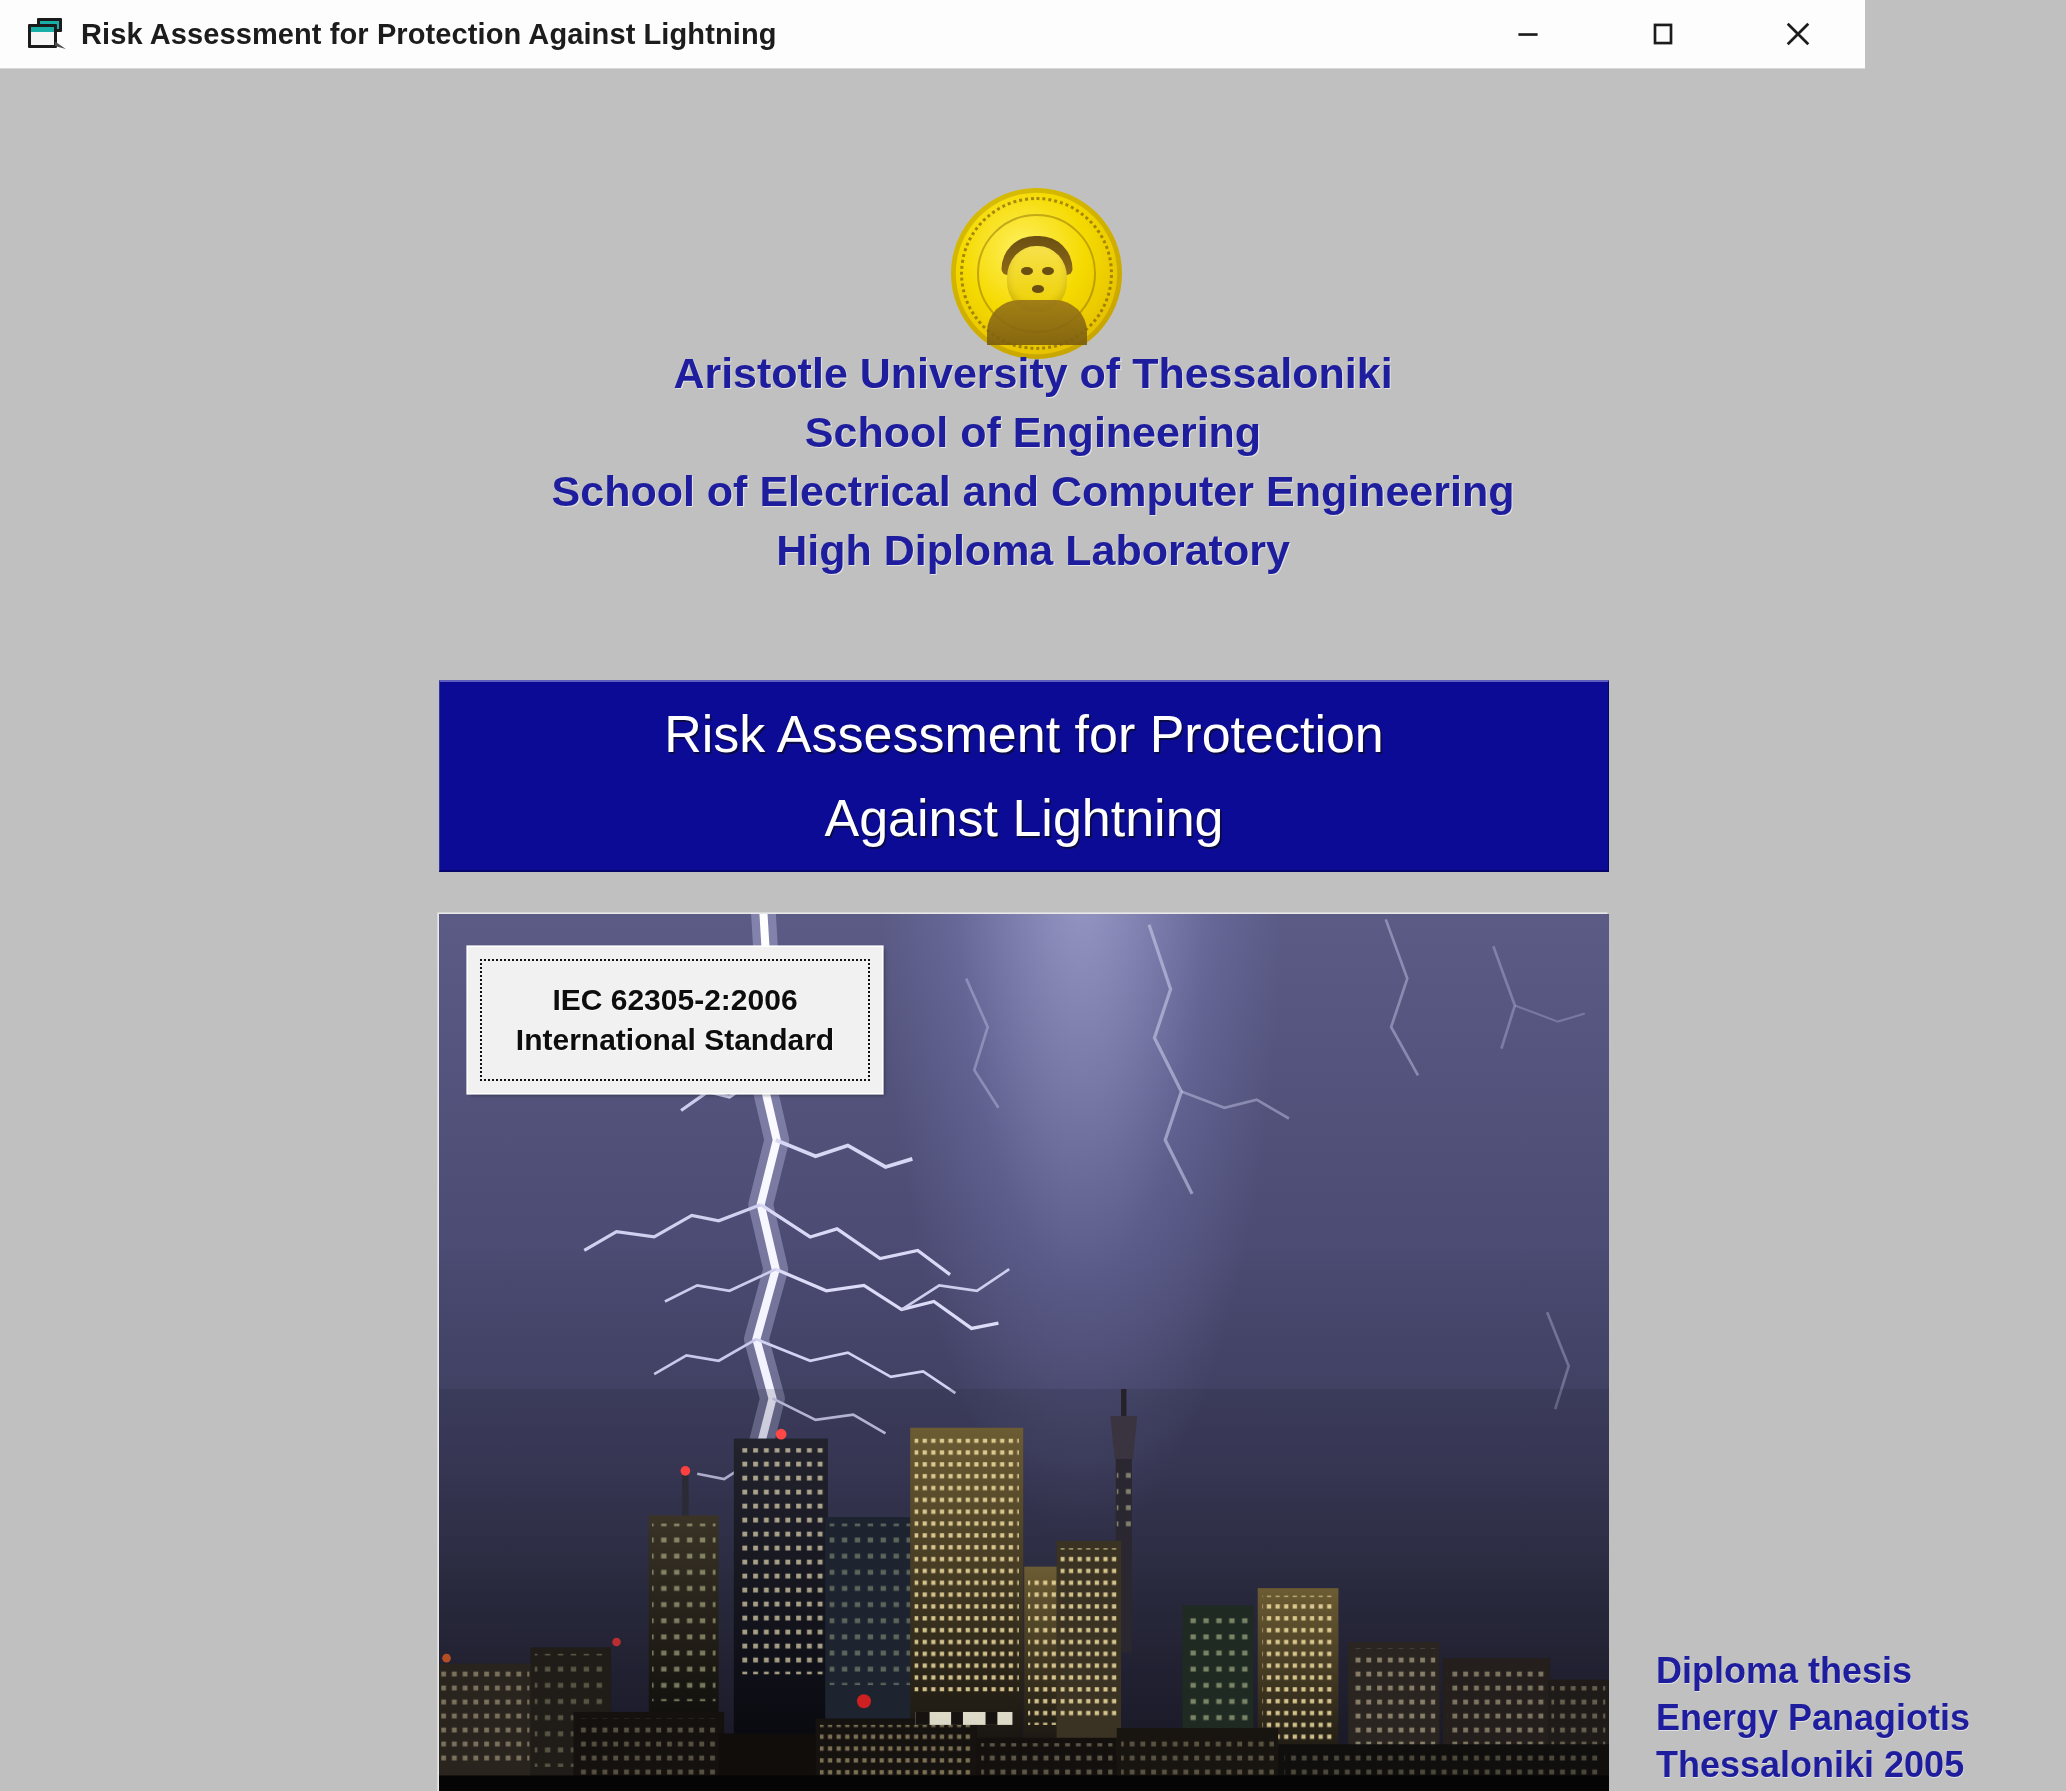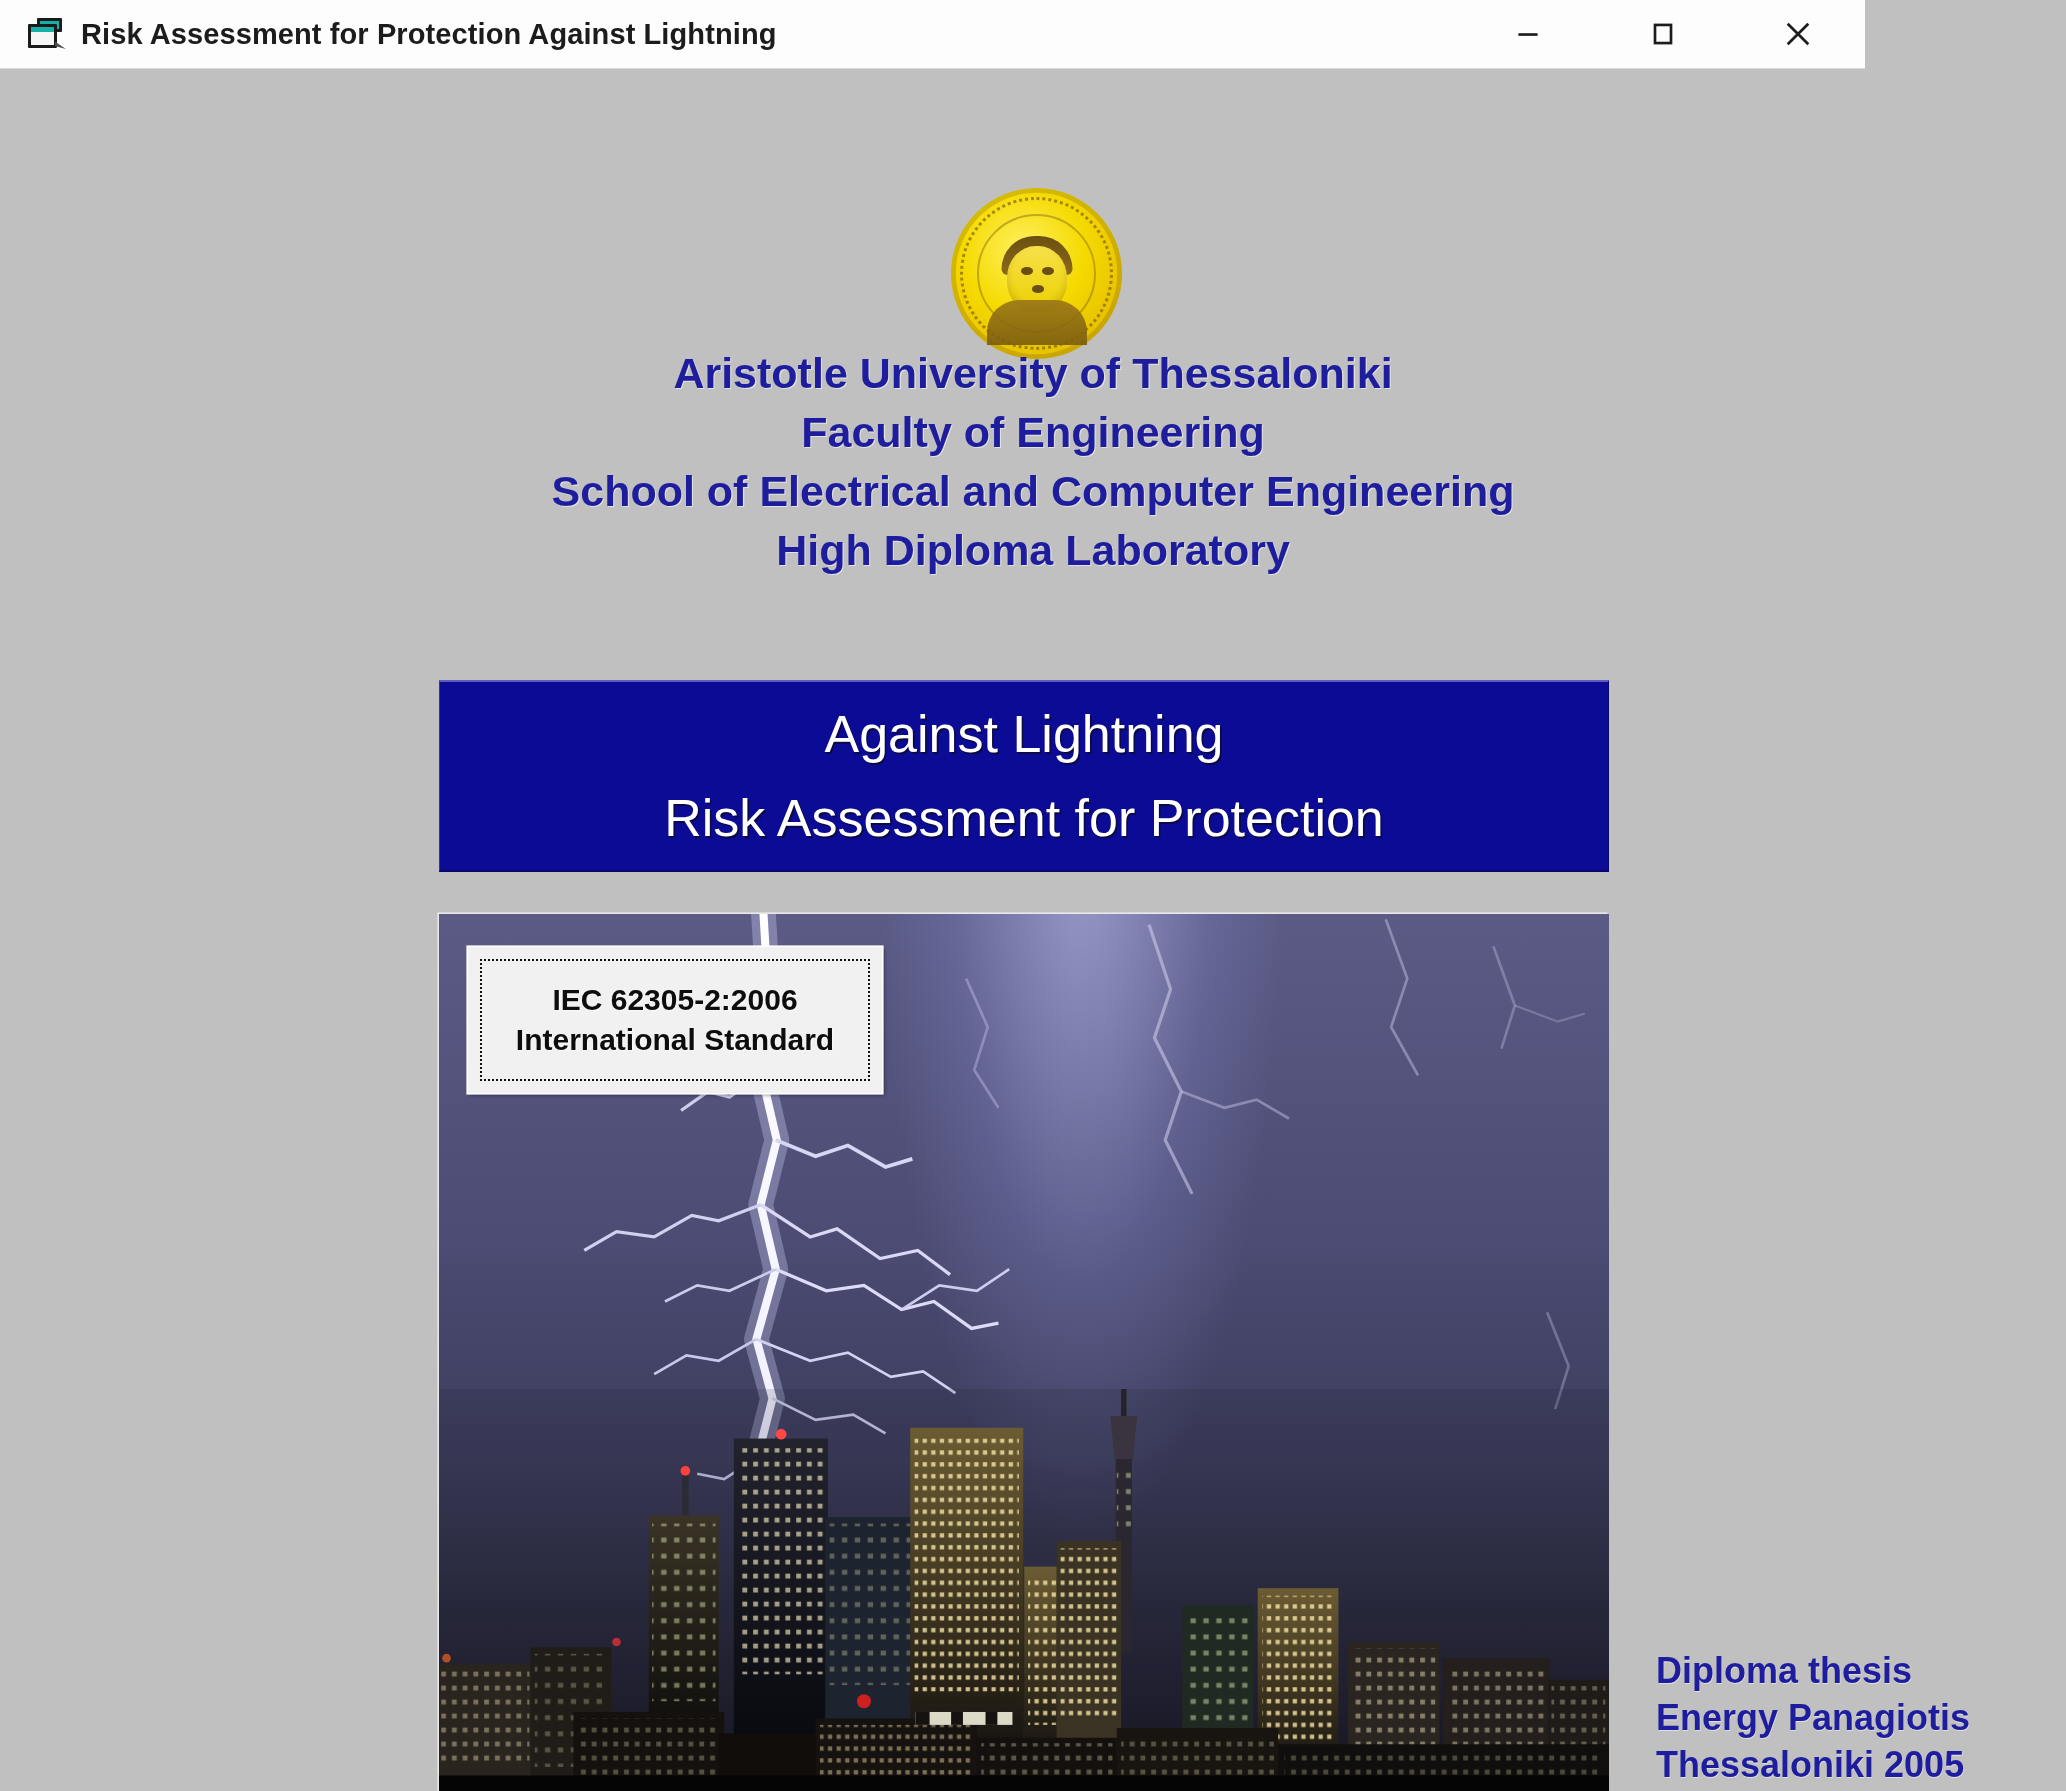--- a/index.html
+++ b/index.html
@@ -272,28 +272,28 @@
     <div class="hair"></div>
     <div class="face"></div>
     <div class="eye l"></div>
     <div class="eye r"></div>
     <div class="mouth"></div>
     <div class="body"></div>
   </div>
 
   <div class="headings">
     <div class="line">Aristotle University of Thessaloniki</div>
-    <div class="line">Faculty of Engineering</div>
+    <div class="line">School of Engineering</div>
     <div class="line">School of Electrical and Computer Engineering</div>
     <div class="line">High Diploma Laboratory</div>
   </div>
 
   <div class="banner">
+    <div class="bline">Risk Assessment for Protection</div>
     <div class="bline">Against Lightning</div>
-    <div class="bline">Risk Assessment for Protection</div>
   </div>
 
   <div class="photo">
 
     <div class="glow"></div>
 
     <svg class="bolts" viewBox="0 0 2175 1635" preserveAspectRatio="none">
       <defs>
         <linearGradient id="boltg" x1="0" y1="0" x2="0" y2="1">
           <stop offset="0%" stop-color="#ffffff"></stop>

